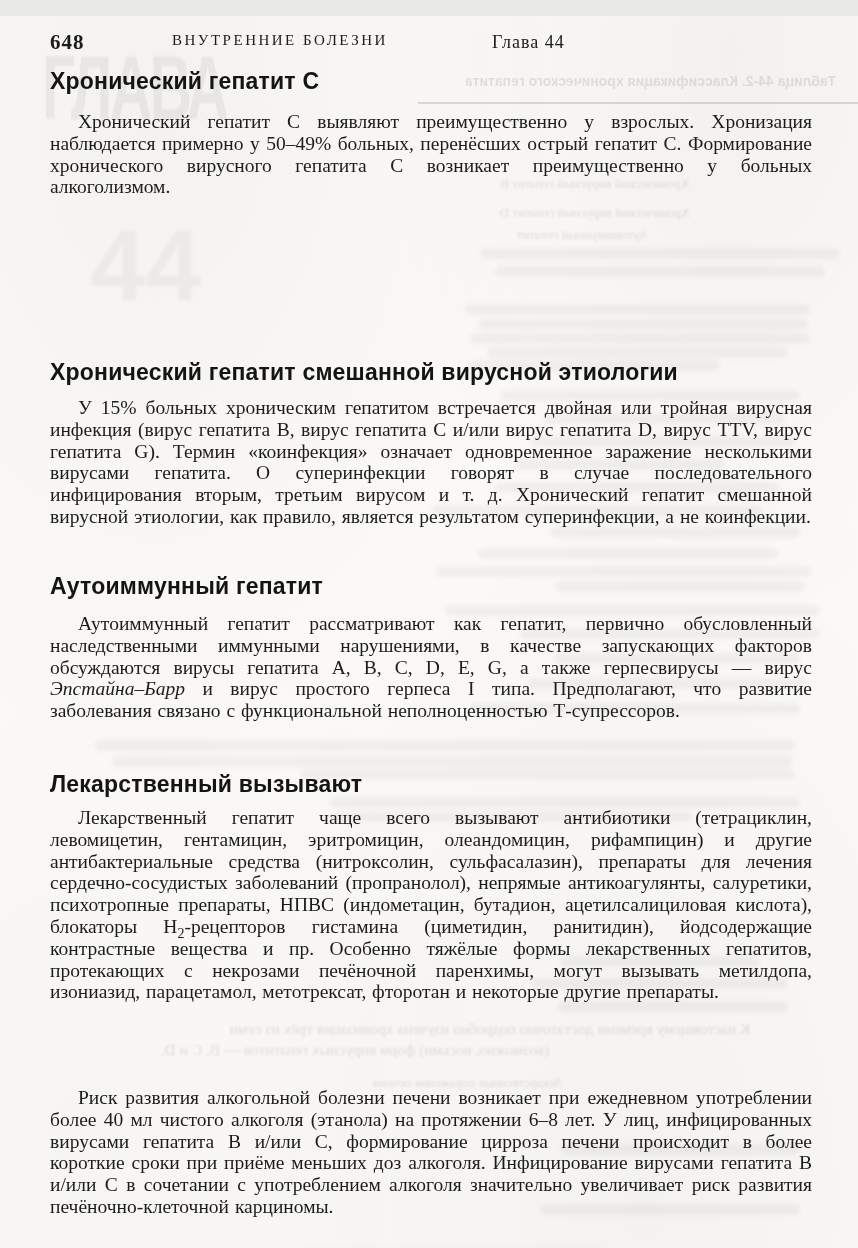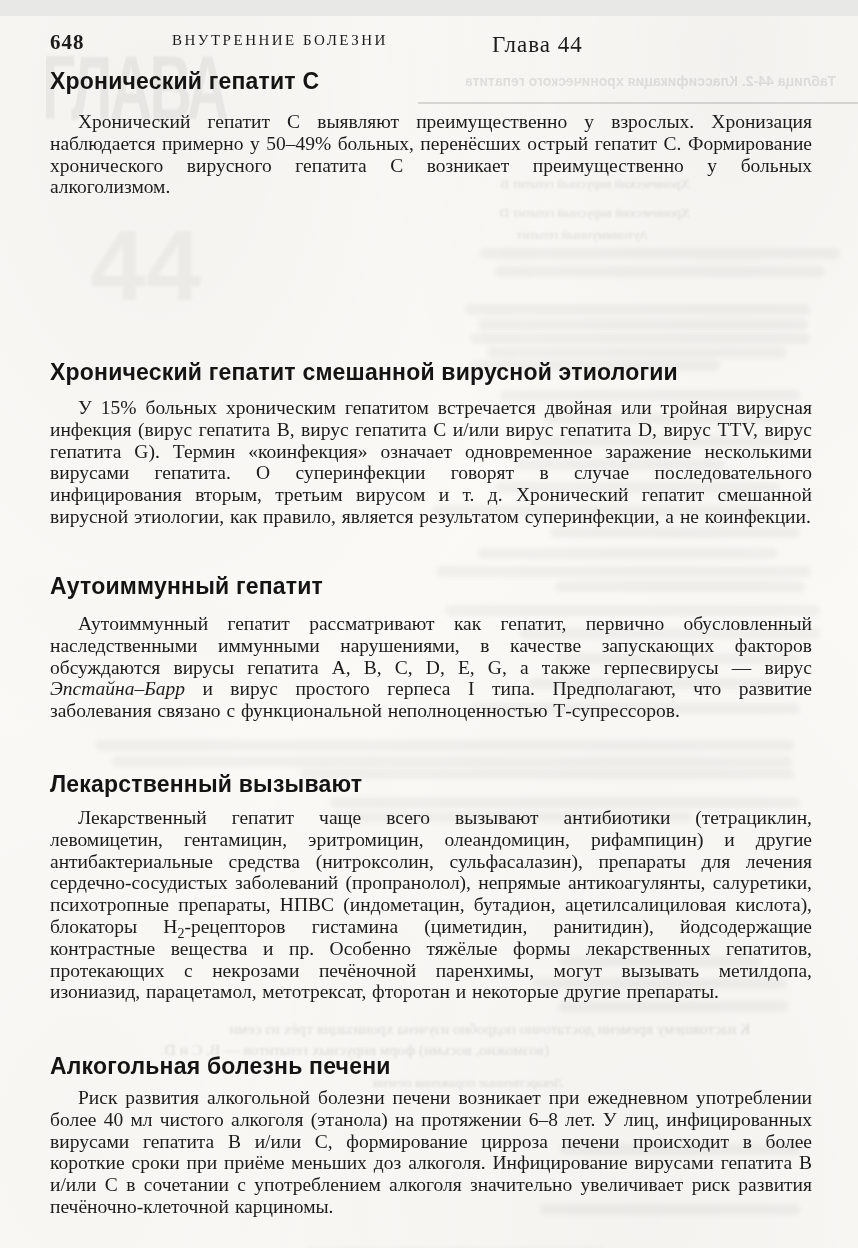--- a/index.html
+++ b/index.html
@@ -15,21 +15,21 @@
       radial-gradient(ellipse at 85% 3%, rgba(0,0,0,0.035), transparent 35%),
       radial-gradient(ellipse at 75% 95%, rgba(0,0,0,0.03), transparent 50%),
       radial-gradient(ellipse at 10% 90%, rgba(0,0,0,0.02), transparent 40%);
   }
 
   
   .hdr { position:absolute; top:14px; left:50px; width:762px; height:26px;
          font-family:"Liberation Serif","DejaVu Serif",serif; color:var(--ink,#1c1c1c);text-align:right; }
   .hdr .num  { position:absolute; left:0;   top:0;  font-size:21px; font-weight:bold; letter-spacing:1px; }
   .hdr .book { position:absolute; left:122px; top:2px; font-size:15px; letter-spacing:2.5px; }
-  .hdr .chap { position:absolute; left:442px; top:2px; font-size:23px; letter-spacing:1px; }
+  .hdr .chap { position:absolute; left:442px; top:2px; font-size:18px; letter-spacing:1px; }
 
   
   .h { position:absolute; left:50px; margin:0; white-space:nowrap;
        font-family:"Liberation Sans","DejaVu Sans",sans-serif;
        font-weight:bold; font-size:23px; color:#141414; letter-spacing:0.2px; }
   .p { position:absolute; left:50px; width:762px; margin:0;
        font-family:"Liberation Serif","DejaVu Serif",serif;
        font-size:19.5px; line-height:21.8px; text-align:justify; text-indent:28px;
        color:var(--ink,#1c1c1c); word-spacing:0.05em; }
   .h1{top:52px}  .h2{top:211px} .h3{top:343px} .h4{top:557px} .h5{top:755px} .h6{top:1037px}
@@ -126,16 +126,15 @@
 
   <h2 class="h h3">Хронический гепатит смешанной вирусной этиологии</h2>
   <p class="p p3"><span>У 15% больных хроническим гепатитом встречается двойная или тройная вирусная инфекция (вирус гепатита В, вирус гепатита С и/или вирус гепатита D, вирус TTV, вирус гепатита G). Термин «коинфекция» означает одновременное заражение несколькими вирусами гепатита. О суперинфекции говорят в случае последовательного инфицирования вторым, третьим вирусом и т. д. Хронический гепатит смешанной вирусной этиологии, как правило, является результатом суперинфекции, а не коинфекции.</span></p>
 
   <h2 class="h h4">Аутоиммунный гепатит</h2>
   <p class="p p4"><span>Аутоиммунный гепатит рассматривают как гепатит, первично обусловленный наследственными иммунными нарушениями, в качестве запускающих факторов обсуждаются вирусы гепатита А, В, С, D, Е, G, а также герпесвирусы — вирус </span><span class="it">Эпстайна–Барр</span><span> и вирус простого герпеса I типа. Предполагают, что развитие заболевания связано с функциональной неполноценностью Т-супрессоров.</span></p>
 
   <h2 class="h h5">Лекарственный вызывают</h2>
   <p class="p p5"><span>Лекарственный гепатит чаще всего вызывают антибиотики (тетрациклин, левомицетин, гентамицин, эритромицин, олеандомицин, рифампицин) и другие антибактериальные средства (нитроксолин, сульфасалазин), препараты для лечения сердечно-сосудистых заболеваний (пропранолол), непрямые антикоагулянты, салуретики, психотропные препараты, НПВС (индометацин, бутадион, ацетилсалициловая кислота), блокаторы Н</span><sub>2</sub><span>-рецепторов гистамина (циметидин, ранитидин), йодсодержащие контрастные вещества и пр. Особенно тяжёлые формы лекарственных гепатитов, протекающих с некрозами печёночной паренхимы, могут вызывать метилдопа, изониазид, парацетамол, метотрексат, фторотан и некоторые другие препараты.</span></p>
 
-  <h2 class="h h6">Алкогольная болезнь печени</h2>
   <p class="p p6"><span>Риск развития алкогольной болезни печени возникает при ежедневном употреблении более 40 мл чистого алкоголя (этанола) на протяжении 6–8 лет. У лиц, инфицированных вирусами гепатита В и/или С, формирование цирроза печени происходит в более короткие сроки при приёме меньших доз алкоголя. Инфицирование вирусами гепатита В и/или С в сочетании с употреблением алкоголя значительно увеличивает риск развития печёночно-клеточной карциномы.</span></p>
 
 </div>
 
 </body></html>

